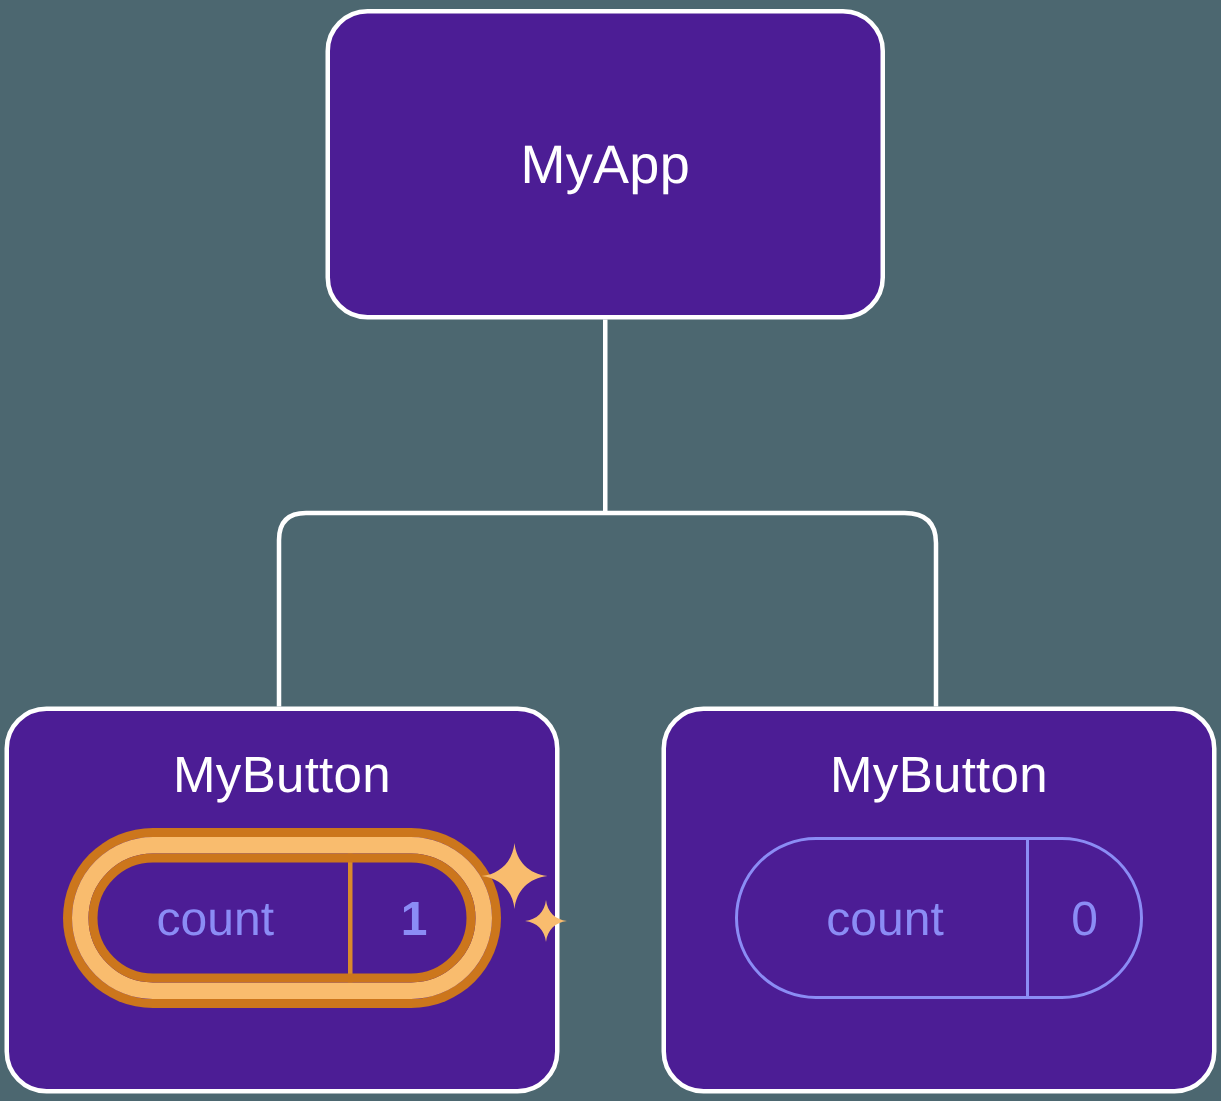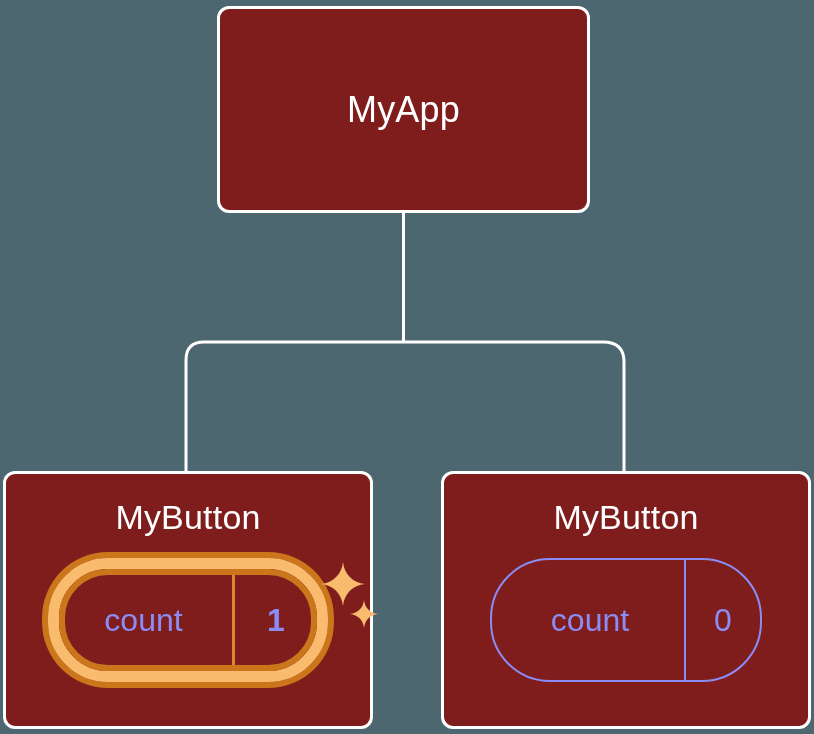--- a/index.html
+++ b/index.html
@@ -24,23 +24,23 @@
   .edges {
     position: absolute;
     left: 0;
     top: 0;
     width: 814px;
     height: 734px;
     pointer-events: none;
   }
   .node {
     position: absolute;
-    background: #7f1d1d;
+    background: #4c1d95;
     border: 3px solid #ffffff;
-    border-radius: 12px;
+    border-radius: 28px;
     box-sizing: border-box;
   }
   .node-root {
     left: 217px;
     top: 6px;
     width: 373px;
     height: 207px;
     display: flex;
     align-items: center;
     justify-content: center;
@@ -77,21 +77,21 @@
     position: relative;
     margin-top: 24px;
     display: flex;
     justify-content: center;
   }
   .pill {
     position: relative;
     box-sizing: border-box;
     display: flex;
     align-items: stretch;
-    height: 124px;
+    height: 108px;
     border-radius: 60px;
     background: transparent;
   }
   .pill-plain {
     width: 272px;
     border: 2px solid #8b8cf5;
   }
   .pill-highlight {
     width: 280px;
     border: 11px solid #f9bc6e;

